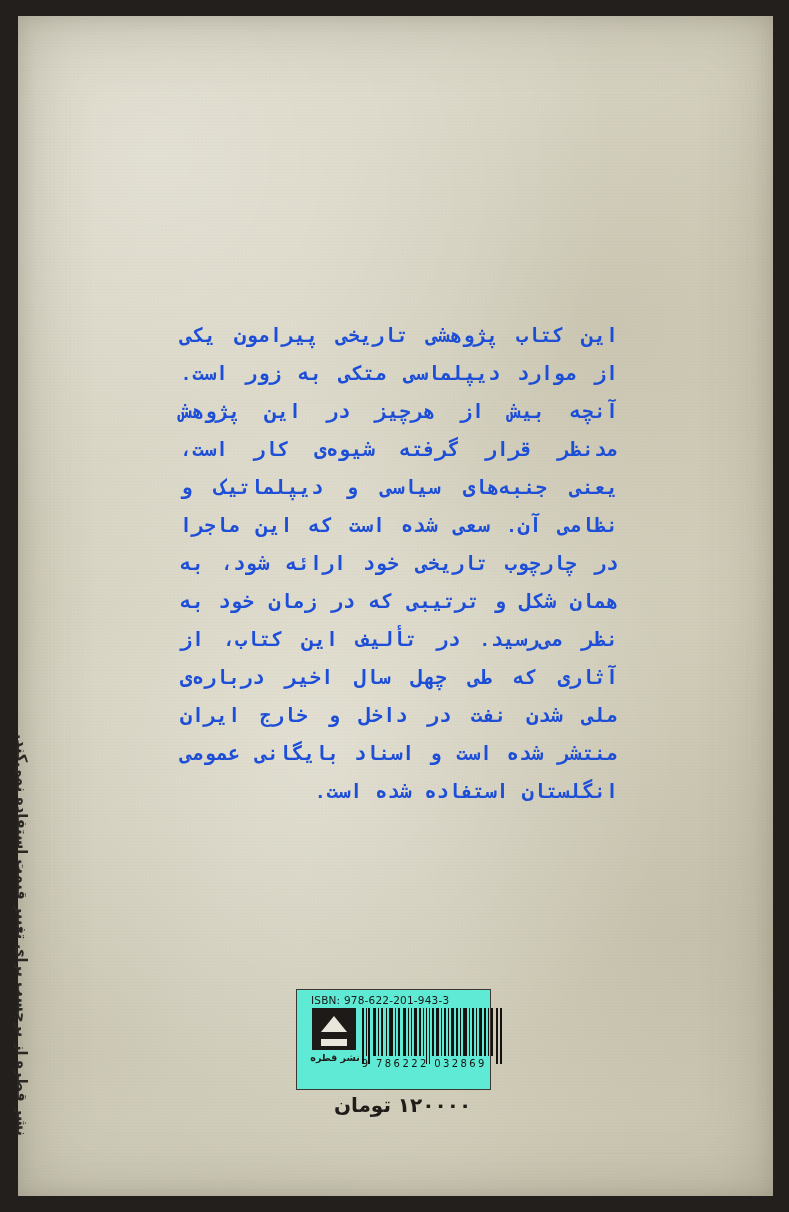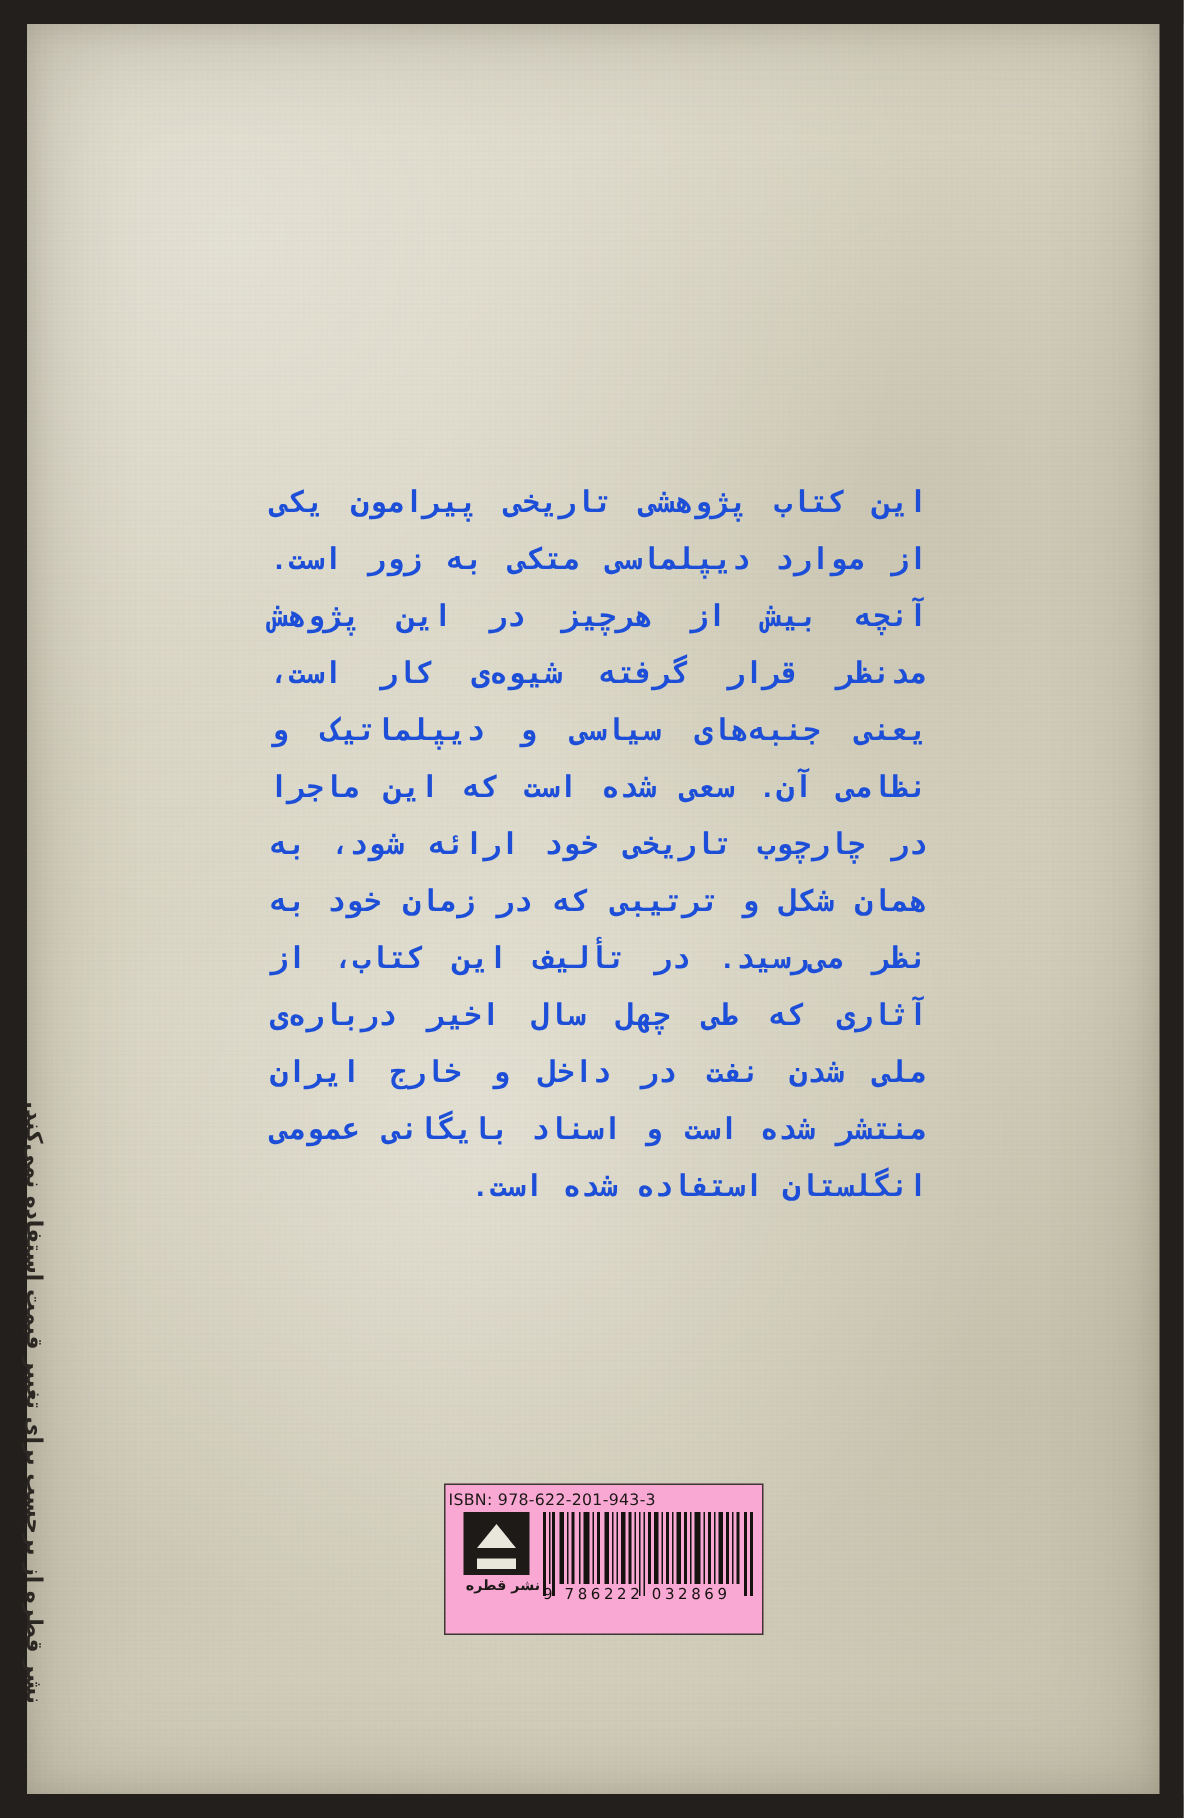--- a/index.html
+++ b/index.html
@@ -89,26 +89,26 @@
     color: #2b2723;
     white-space: nowrap;
     letter-spacing: .5px;
   }
 
   
   .barcode-box {
     position: absolute;
     left: 296px;
     top: 989px;
-    width: 213px;
+    width: 195px;
     height: 101px;
-    background: #f9a8d4;
+    background: #5eead4;
     border: 1px solid #3b3731;
     box-sizing: border-box;
-    padding: 3px 4px 0 0;
+    padding: 3px 4px 0 12px;
   }
   .isbn-line {
     font-family: "DejaVu Sans", sans-serif;
     font-size: 10.5px;
     direction: ltr;
     text-align: left;
     color: #1b1815;
     letter-spacing: .2px;
     margin: 1px 0 2px 2px;
   }
@@ -264,13 +264,14 @@
         <i class="tall" style="left:138px;width:2px"></i>
         <div class="bc-digits">9 786222 032869</div>
       </div>
       <div class="pub-logo">
         <div class="pub-mark"></div>
         <div class="pub-name">نشر قطره</div>
       </div>
     </div>
   </div>
 
+  <div class="price">۱۲۰۰۰۰ تومان</div>
 </div>
 
 </body></html>

